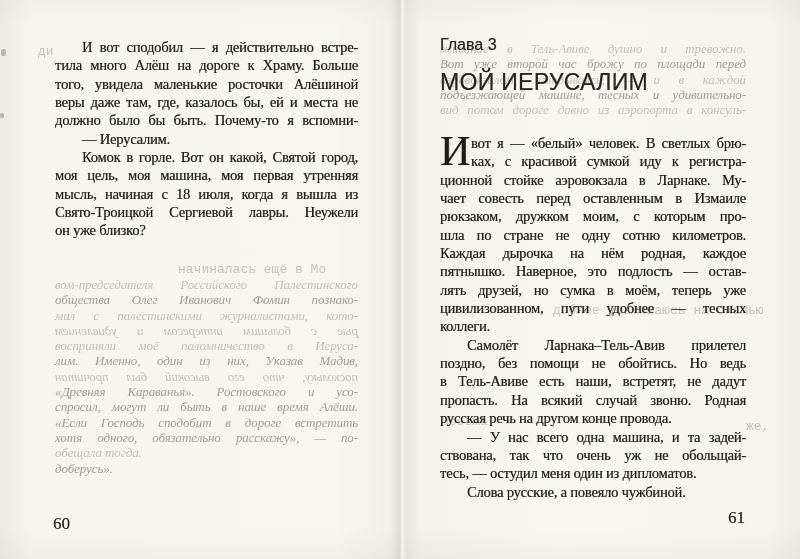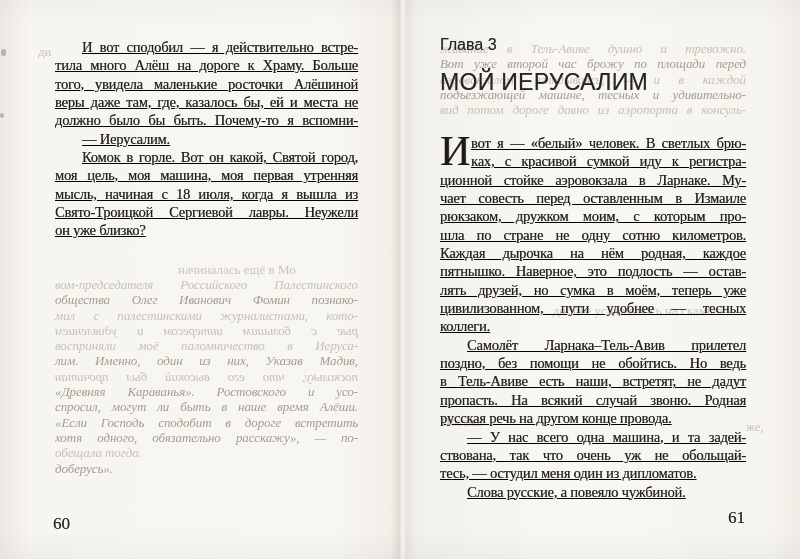--- a/index.html
+++ b/index.html
@@ -24,21 +24,21 @@
   .speck.s2{left:0px;top:113px;width:4px;height:5px;}
 
   .page{position:absolute;top:0;width:400px;height:559px;}
   .page.left{left:0;}
   .page.right{left:400px;}
 
   .text-block{position:absolute;z-index:3;}
   .left .text-block{left:55px;top:38px;width:303px;}
   .right .text-block{left:40px;top:134px;width:306px;}
 
-  .para{position:relative;text-decoration:underline;}
+  .para{position:relative;}
   .line{
     line-height:18.35px;height:18.35px;
     font-size:14.5px;letter-spacing:-0.2px;
     color:#211e1a;
     text-align:justify;text-align-last:justify;
     text-shadow:0.35px 0 0 rgba(33,30,26,0.6);
     white-space:nowrap;overflow:visible;
   }
   .line.last{text-align-last:left;}
   .line.indent{text-indent:27px;}
@@ -70,21 +70,21 @@
   .gline{
     line-height:15.3px;height:15.3px;font-size:13px;letter-spacing:-0.1px;
     color:#948b7e;opacity:0.5;filter:blur(0.45px);
     text-align:justify;text-align-last:justify;white-space:nowrap;font-style:italic;
   }
   .gline.gl-last{text-align-last:left;}
   .gline.mirror{transform:scaleX(-1);}
   .gline.dk{opacity:0.72;color:#847a6c;}
   .gfrag{
     position:absolute;z-index:1;font-size:13px;color:#968d80;opacity:0.48;
-    filter:blur(0.45px);white-space:nowrap;font-family:Liberation Serif, serif;
+    filter:blur(0.45px);white-space:nowrap;font-family:Liberation Mono, monospace;
   }
 </style>
 </head>
 <body>
 
 <div class="spread">
   <div class="paper"></div>
   <div class="gutter"></div>
   <div class="speck s1"></div>
   <div class="speck s2"></div>

